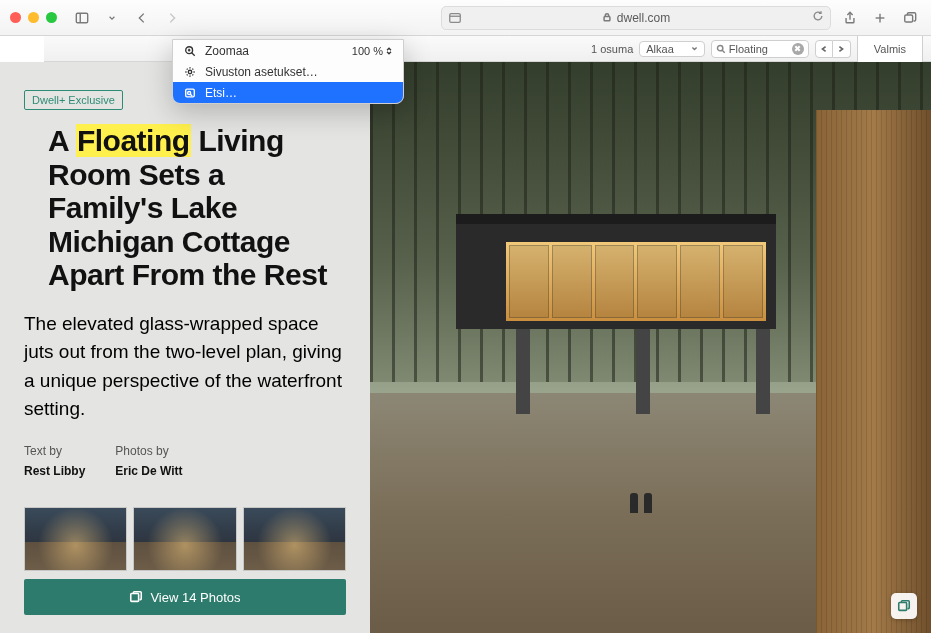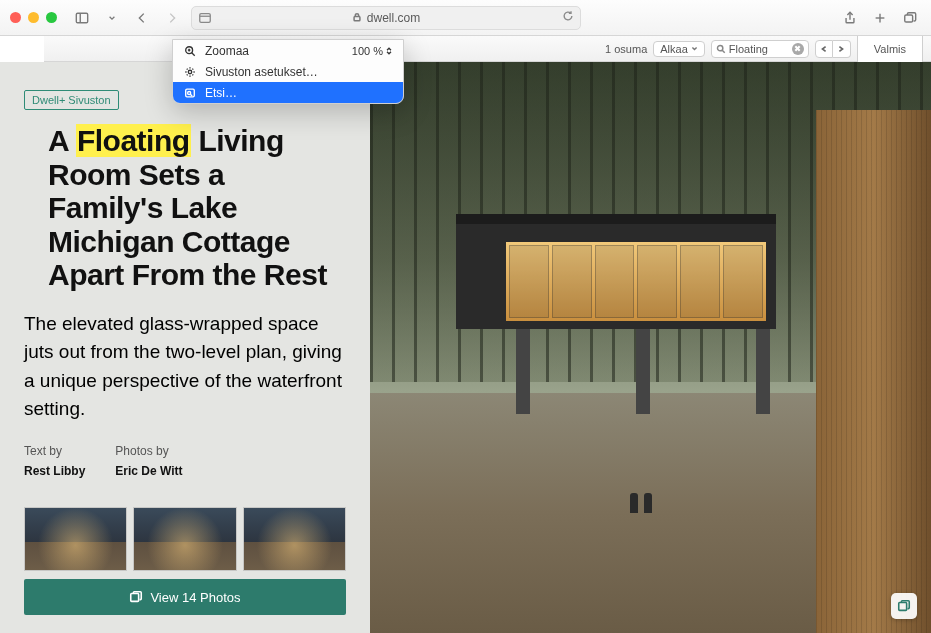--- a/index.html
+++ b/index.html
@@ -7,42 +7,42 @@
 
 
 .toolbar { height:36px; background:linear-gradient(#fdfdfd,#f3f3f3); border-bottom:1px solid #d6d6d6; display:flex; align-items:center; padding:0 10px; gap:8px; position:relative; }
 .traffic { display:flex; gap:7px; margin-right:6px; }
 .traffic span { width:11px; height:11px; border-radius:50%; }
 .t-red{background:#ff5f57;} .t-yel{background:#febc2e;} .t-grn{background:#28c840;}
 .tb-btn { width:22px; height:22px; display:flex; align-items:center; justify-content:center; color:#6b6b6b; border-radius:4px; }
 .tb-btn svg { width:14px; height:14px; stroke:#7a7a7a; stroke-width:1.6; fill:none; }
 .chev-dn svg{width:8px;height:8px;}
 .nav-dis{opacity:.4;}
-.addr-wrap { flex:1; display:flex; justify-content:flex-start; position:relative; }
+.addr-wrap { flex:1; display:flex; justify-content:flex-end; position:relative; }
 .addr { width:390px; height:24px; background:#f0f0f0; border:1px solid #dcdcdc; border-radius:5px; display:flex; align-items:center; justify-content:center; gap:5px; font-size:12px; color:#5b5b5b; position:relative; }
 .addr .lock svg{width:10px;height:10px;stroke:#7a7a7a;stroke-width:1.8;fill:none;}
 .addr .rel{position:absolute;right:6px;}
 .addr .rel svg{width:12px;height:12px;stroke:#8a8a8a;stroke-width:1.6;fill:none;}
 .addr .site-ico{position:absolute;left:6px;width:14px;height:14px;color:#8a8a8a;}
 .addr .site-ico svg{width:14px;height:14px;stroke:#8a8a8a;stroke-width:1.5;fill:none;}
 .tb-right{display:flex;gap:8px;margin-left:auto;}
 
 
 .menu { position:absolute; top:39px; left:172px; width:232px; background:#fdfdfd; border:1px solid #cfcfcf; border-radius:0 0 8px 8px; box-shadow:0 8px 28px rgba(0,0,0,.22); overflow:hidden; z-index:50; }
 .menu-row { height:21px; display:flex; align-items:center; padding:0 10px; gap:8px; font-size:12px; color:#333; }
 .menu-row.sel { background:#1f71ff; color:#fff; }
 .menu-row .mi { width:14px; display:flex; justify-content:center;}
 .menu-row .mi svg{width:12px;height:12px;stroke:currentColor;stroke-width:1.6;fill:none;}
 .menu-row .zoom-val{margin-left:auto;font-size:11px;display:flex;align-items:center;gap:2px;}
 .menu-row .zoom-val svg{width:8px;height:8px;stroke:currentColor;stroke-width:1.6;fill:none;}
 
 
 .findbar { height:26px; background:linear-gradient(#fafafa,#f0f0f0); border-bottom:1px solid #d6d6d6; display:flex; align-items:center; justify-content:flex-end; padding:0 8px; gap:6px; font-size:11px; color:#555;margin-left:44px; }
 .findbar .count{color:#555;}
-.find-scope { height:16px; padding:0 6px; background:#fff; border:1px solid #cfcfcf; border-radius:4px; display:flex; align-items:center; gap:3px; font-size:11px;}
+.find-scope { height:16px; padding:0 6px; background:#fff; border:1px solid #cfcfcf; border-radius:4px; display:flex; align-items:center; gap:17px; font-size:11px;}
 .find-scope svg{width:7px;height:7px;stroke:#777;stroke-width:2;fill:none;}
 .find-input { width:98px; height:18px; background:#fff; border:1px solid #cfcfcf; border-radius:4px; display:flex; align-items:center; padding:0 4px; gap:3px; font-size:11px;}
 .find-input svg{width:10px;height:10px;stroke:#888;stroke-width:1.8;fill:none;}
 .find-input .clr{width:12px;height:12px;border-radius:50%;background:#a8a8a8;display:flex;align-items:center;justify-content:center;margin-left:auto;}
 .find-input .clr svg{width:7px;height:7px;stroke:#fff;stroke-width:2.4;}
 .step-btns{display:flex;}
 .step-btns .sb{width:18px;height:18px;background:#fff;border:1px solid #cfcfcf;display:flex;align-items:center;justify-content:center;}
 .step-btns .sb:first-child{border-radius:4px 0 0 4px;}
 .step-btns .sb:last-child{border-radius:0 4px 4px 0;border-left:none;}
 .step-btns svg{width:8px;height:8px;stroke:#666;stroke-width:2;fill:none;}
@@ -234,21 +234,21 @@
         </svg>
       </div>
   </div>
   <div class="done-btn">
       <span>Valmis</span>
     </div>
 </div>
 
 <div class="content">
   <div class="left">
-    <span class="badge">Dwell+ Sivuston</span>
+    <span class="badge">Dwell+ Exclusive</span>
     <h1 class="headline">
       <span>A </span><span class="hl">Floating</span><span> Living Room Sets a Family's Lake Michigan Cottage Apart From the Rest</span>
     </h1>
     <p class="sub">The elevated glass-wrapped space juts out from the two-level plan, giving a unique perspective of the waterfront setting.</p>
     <div class="credits">
       <div>
         <div class="lbl">Text by</div>
         <div class="val">Rest Libby</div>
       </div>
       <div>

